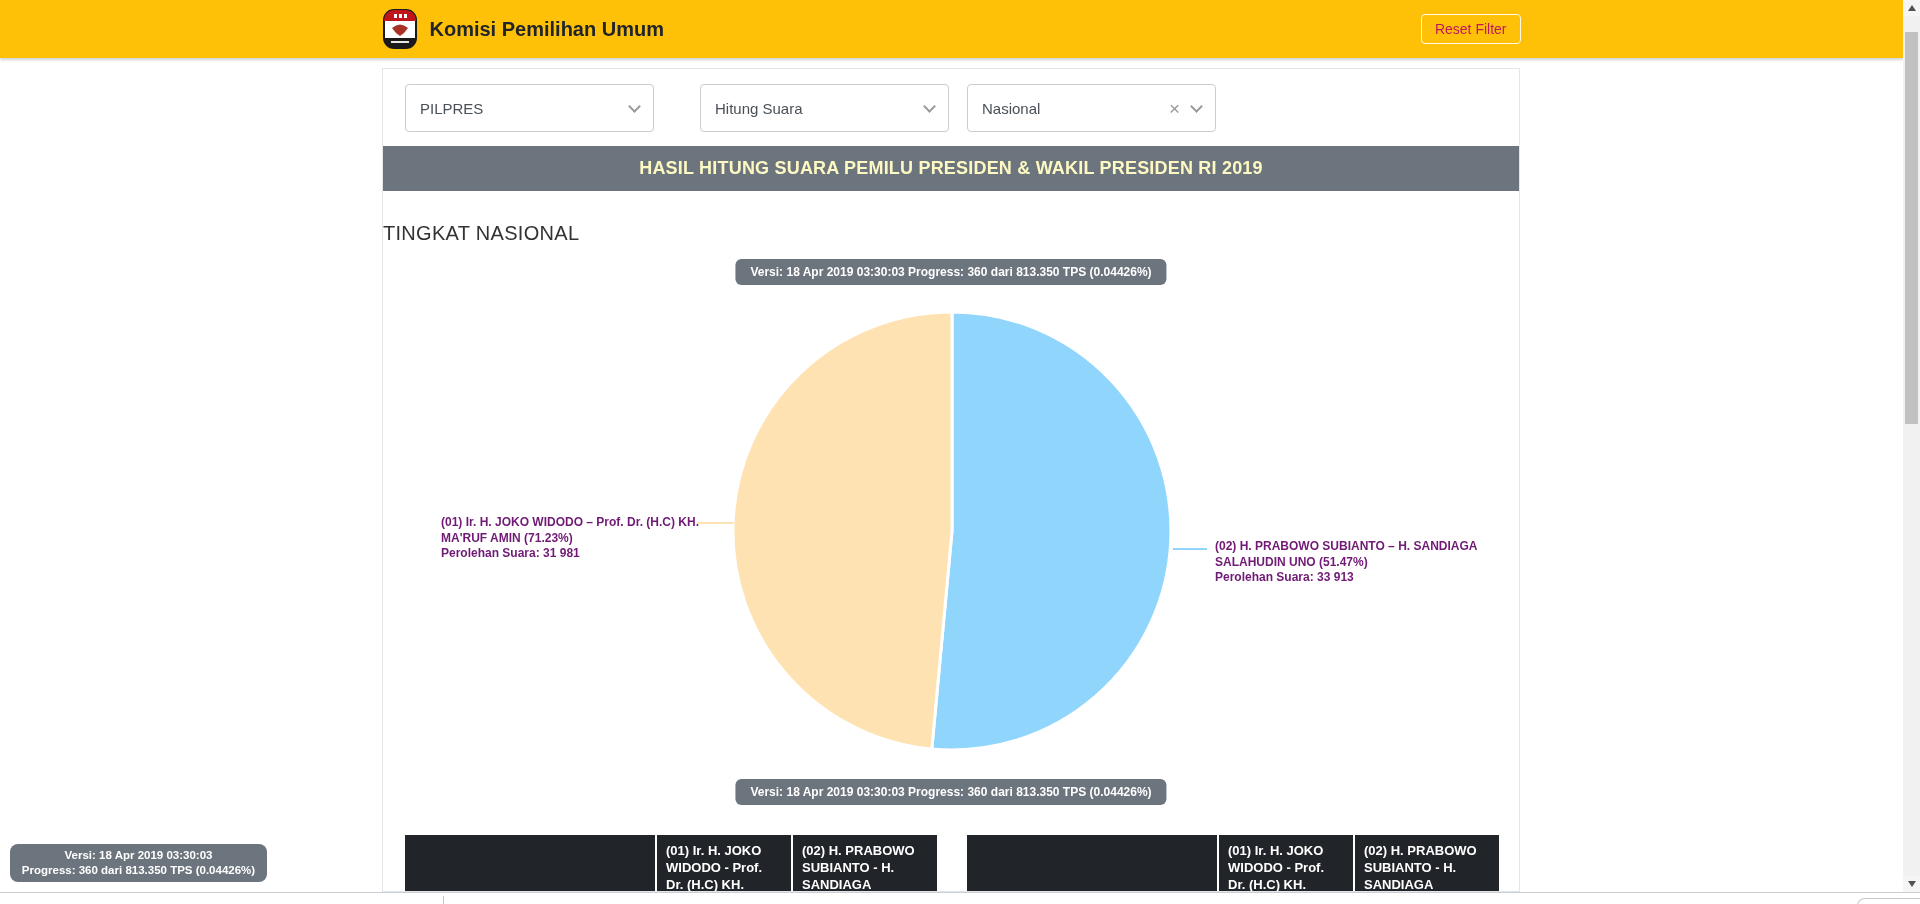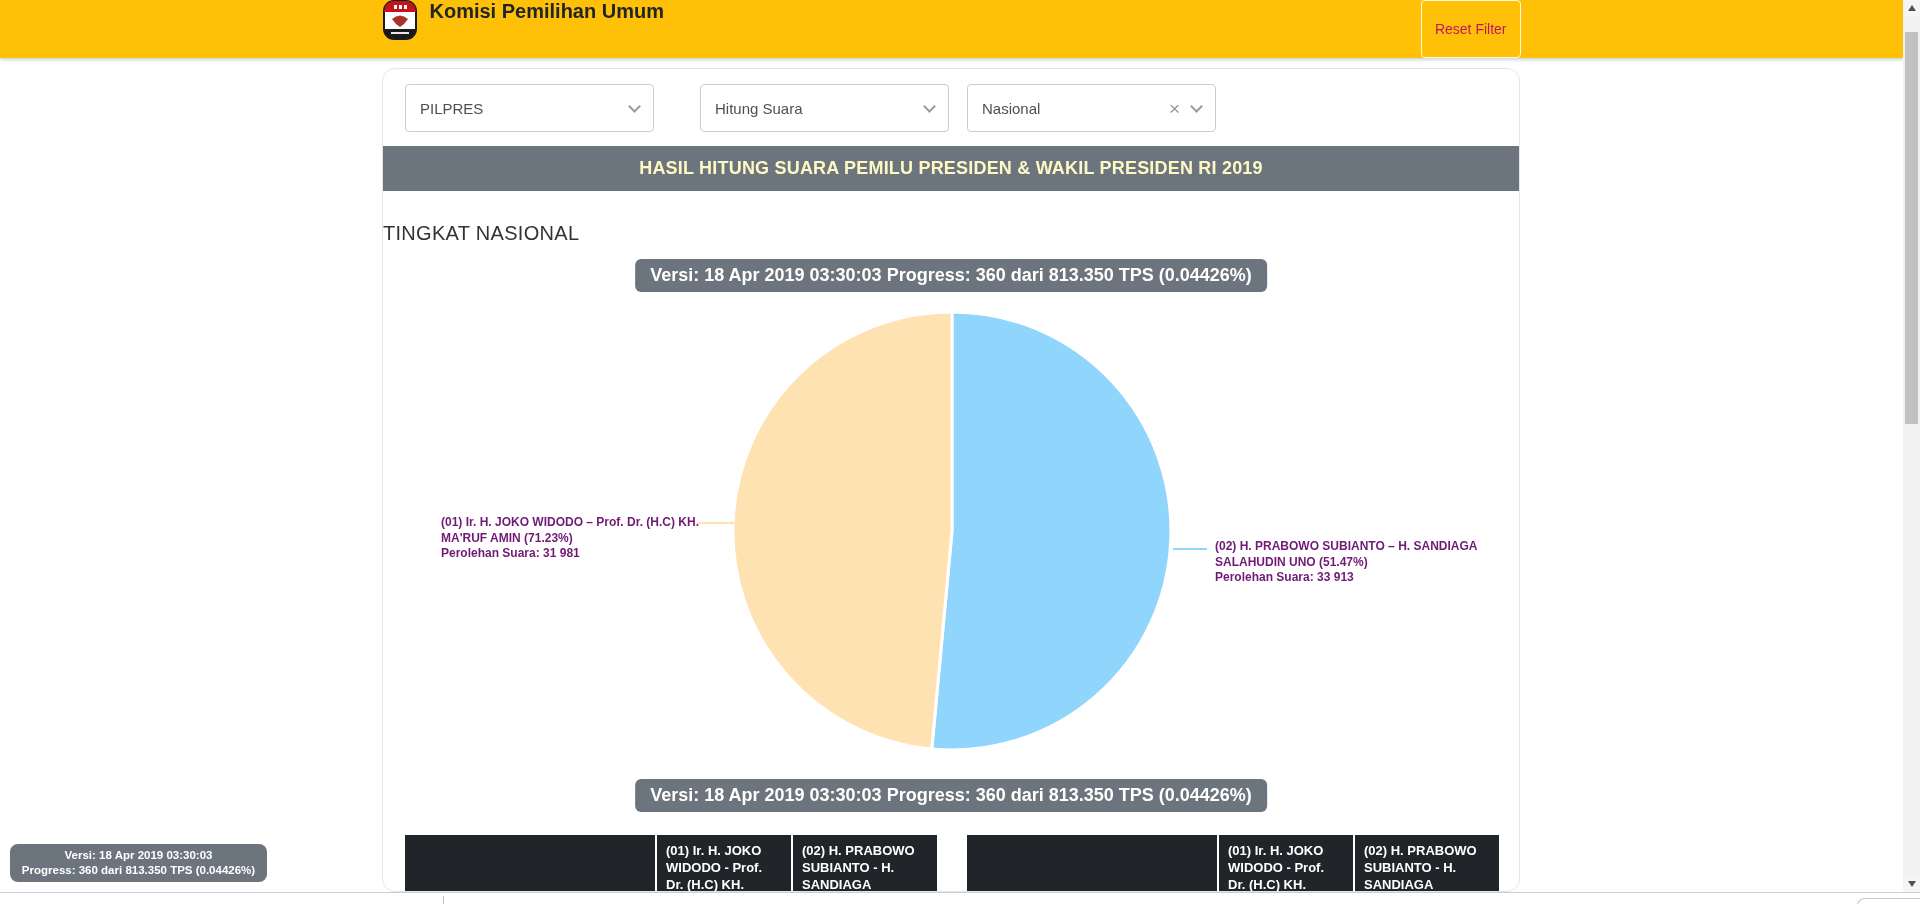--- a/index.html
+++ b/index.html
@@ -2,30 +2,30 @@
 <html><head>
 <meta charset="utf-8">
 <style>
   * { margin:0; padding:0; box-sizing:border-box; }
   html,body { width:1920px; height:904px; overflow:hidden; background:#fff;
               font-family:"Liberation Sans", sans-serif; position:relative; }
 
   
   .appbar { position:absolute; left:0; top:0; width:1903px; height:58px;
             background:#ffc107; box-shadow:0 2px 3px rgba(0,0,0,.18); z-index:5; }
-  .appbar-inner { width:1138px; height:100%; margin:0 auto; display:flex; }
+  .appbar-inner { width:1138px; height:100%; margin:0 auto; display:flex; align-items:center; }
   .brand-logo { width:34px; height:40px; flex:0 0 34px; cursor:pointer; }
   .brand-title { margin-left:13px; font-size:20px; font-weight:bold; color:#212529; }
   .reset-btn { margin-left:auto; padding:6px 13px; font-size:14px; color:#be185d;
                background:transparent; border:1px solid rgba(255,255,255,.9);
                border-radius:4px; cursor:pointer; font-family:inherit; }
 
   
   .card { position:absolute; left:382px; top:68px; width:1138px; height:824px;
-          background:#fff; border:1px solid #e2e6ea; border-radius:13px; }
+          background:#fff; border:1px solid #e2e6ea; border-radius:0; }
 
   
   .select { position:absolute; top:15px; height:48px; width:249px;
             border:1px solid #c8cdd2; border-radius:4px; background:#fff;
             display:flex; align-items:center; padding:0 14px; cursor:pointer; }
   .select .val { font-size:15px; color:#495057; }
   .sel-1 { left:22px; } .sel-2 { left:317px; } .sel-3 { left:584px; }
   .chev { width:9px; height:9px; border-right:2px solid #999; border-bottom:2px solid #999;
           transform:rotate(45deg); margin-left:auto; margin-top:-4px; }
   .clear-x { margin-left:auto; margin-right:12px; font-size:19px; color:#999;
@@ -35,21 +35,21 @@
   
   .banner { position:absolute; left:0; top:77px; width:100%; height:45px;
             background:#6c757d; color:#fef9c3; font-weight:bold; font-size:18px;
             display:flex; align-items:center; justify-content:center; letter-spacing:.2px; }
 
   .section-title { position:absolute; left:0; top:153px; width:100%;
                    font-size:20px; font-weight:500; color:#333;
                    letter-spacing:.3px; }
 
   .prog-badge { position:absolute; left:50%; transform:translateX(-50%);
-                background:#6c757d; color:#fff; font-size:18px; font-weight:bold;
+                background:#6c757d; color:#fff; font-size:12px; font-weight:bold;
                 padding:6px 15px; border-radius:6px; white-space:nowrap; }
   .badge-top { top:190px; }  .badge-bottom { top:710px; }
 
   
   .pie-svg { position:absolute; left:339px; top:232px; }
   .pie-label { position:absolute; font-size:12px; font-weight:bold; color:#701a75;
                line-height:15.5px; white-space:nowrap; }
   .lbl-left  { left:58px;  top:446px; }
   .lbl-right { left:832px; top:470px; }
   .connector { position:absolute; height:2px; }

